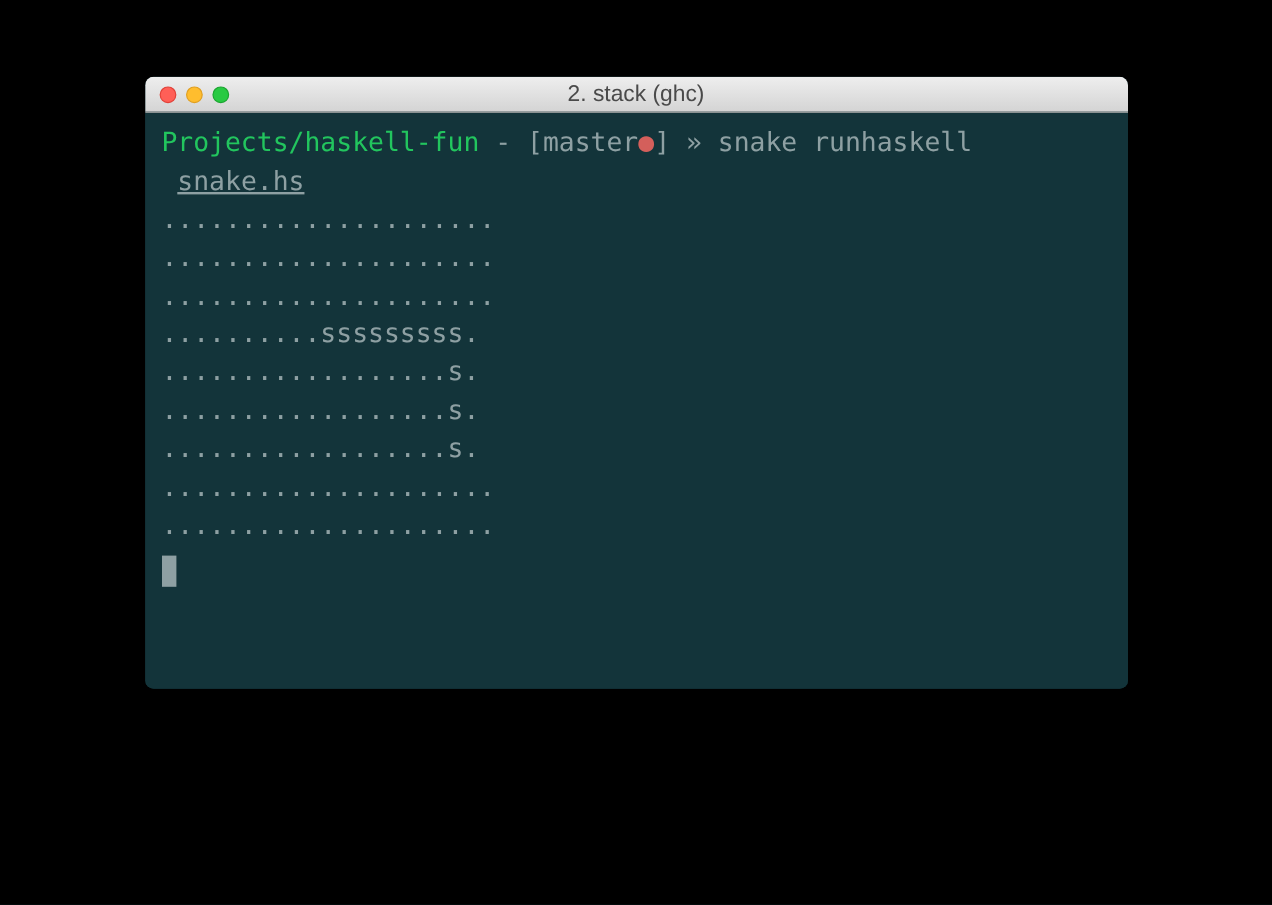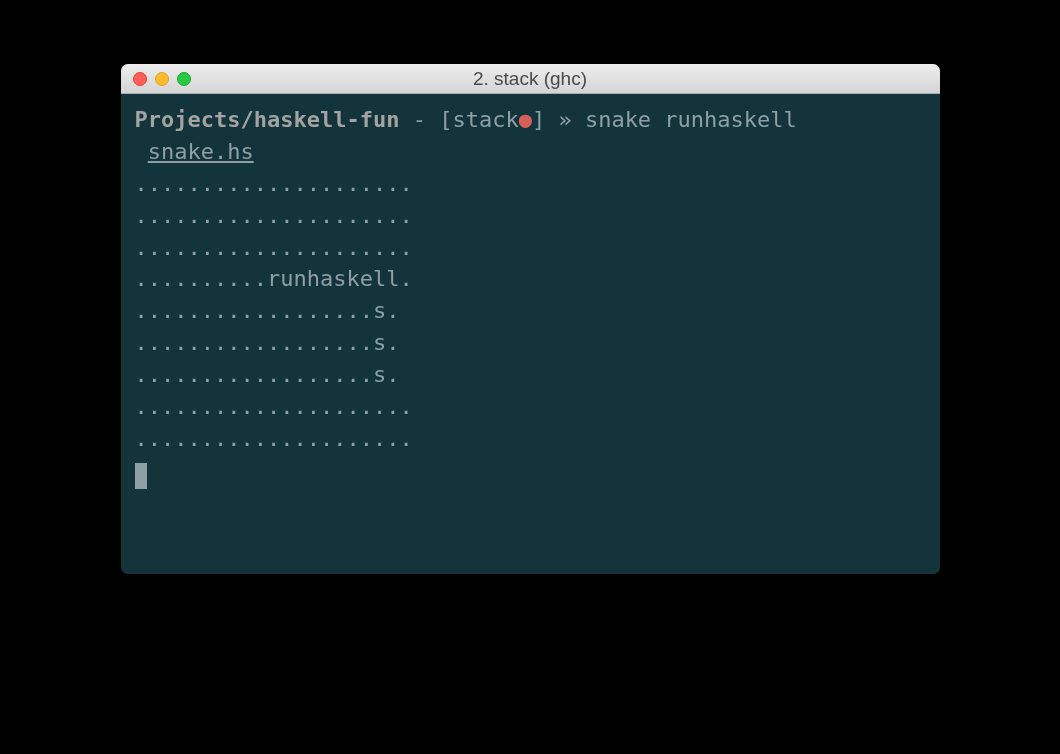--- a/index.html
+++ b/index.html
@@ -70,22 +70,21 @@
       font-size: 22px;
       line-height: 1.45;
       color: #8ea0a3;
     }
     
     .prompt-line {
       white-space: pre;
     }
     
     .prompt-path {
-      color: #a3a3a3;
-      font-weight: bold;
+      color: #22c55e;
     }
     
     .branch-name {
       color: #8ea0a3;
     }
     
     .dirty-dot {
       color: #d45f5b;
     }
     
@@ -128,26 +127,26 @@
   <div class="titlebar">
     <div class="traffic-lights">
       <div class="traffic-light tl-close"></div>
       <div class="traffic-light tl-min"></div>
       <div class="traffic-light tl-max"></div>
     </div>
     <div class="window-title">2. stack (ghc)</div>
   </div>
 
   <div class="terminal-body">
-    <div class="prompt-line"><span class="prompt-path">Projects/haskell-fun</span><span> - </span><span>[</span><span class="branch-name">stack</span><span class="dirty-dot">●</span><span>]</span><span class="prompt-arrow"> » </span><span class="command">snake runhaskell</span></div>
+    <div class="prompt-line"><span class="prompt-path">Projects/haskell-fun</span><span> - </span><span>[</span><span class="branch-name">master</span><span class="dirty-dot">●</span><span>]</span><span class="prompt-arrow"> » </span><span class="command">snake runhaskell</span></div>
     <div class="second-line"><span> </span><span class="filename">snake.hs</span></div>
     <div class="output-line">.....................</div>
     <div class="output-line">.....................</div>
     <div class="output-line">.....................</div>
-    <div class="output-line">..........runhaskell.</div>
+    <div class="output-line">..........sssssssss.</div>
     <div class="output-line">..................s.</div>
     <div class="output-line">..................s.</div>
     <div class="output-line">..................s.</div>
     <div class="output-line">.....................</div>
     <div class="output-line">.....................</div>
     <div>
       <span class="cursor"></span>
     </div>
   </div>
 </div>

